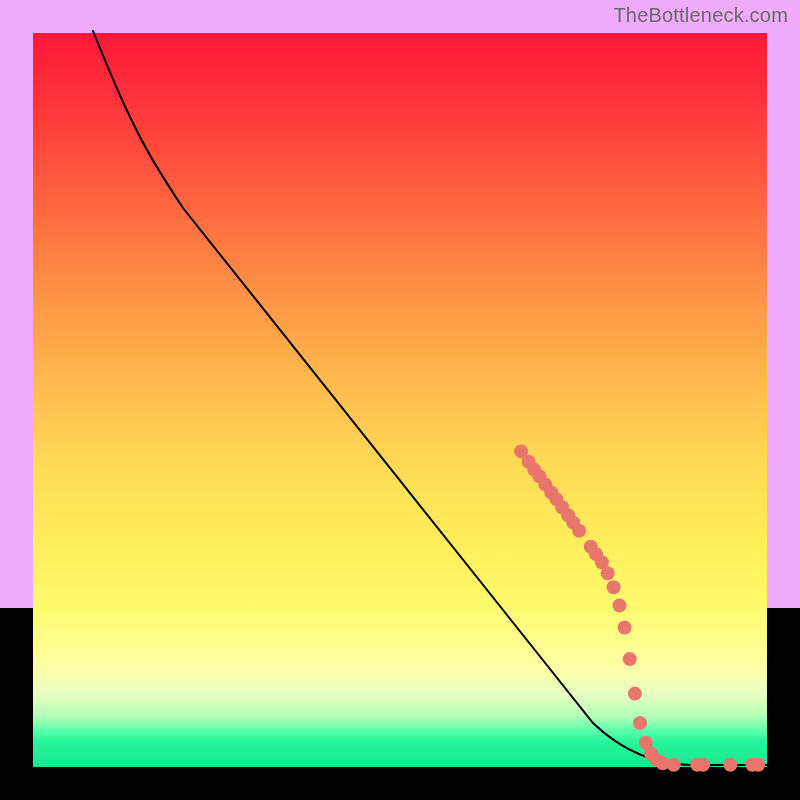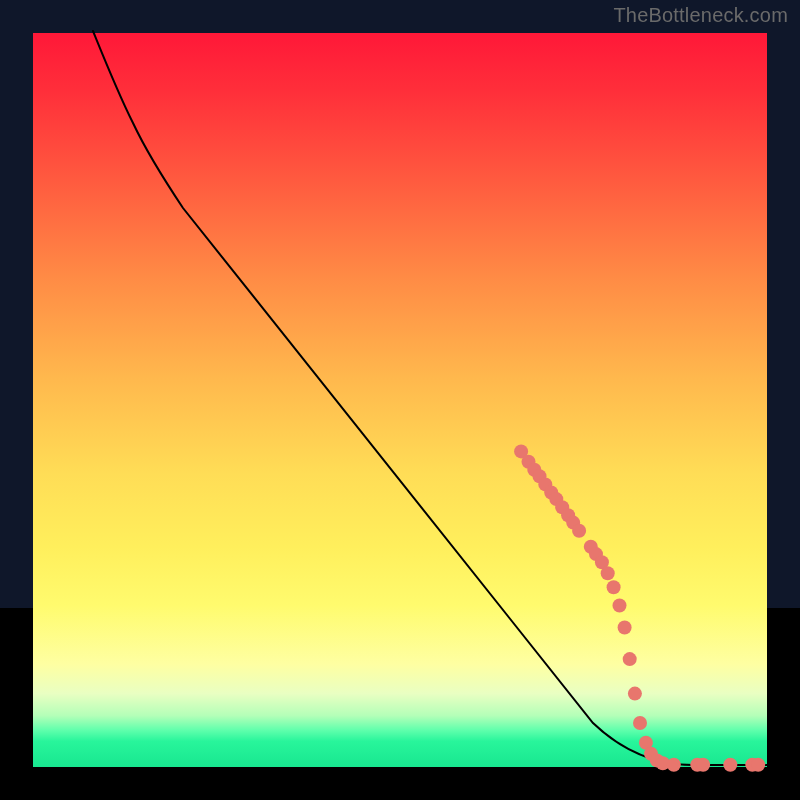--- a/index.html
+++ b/index.html
@@ -8,21 +8,21 @@
     width: 800px;
     height: 800px;
     background: #000;
     overflow: hidden;
     font-family: Arial, Helvetica, sans-serif;
   }
   .frame {
     position: relative;
     width: 800px;
     height: 608px;
-    background: #0f172a;
+    background: #f0abfc;
   }
   .watermark {
     position: absolute;
     top: 4px;
     right: 12px;
     color: #6a6a6a;
     font-size: 20px;
     font-weight: 500;
     letter-spacing: 0.2px;
     z-index: 5;

